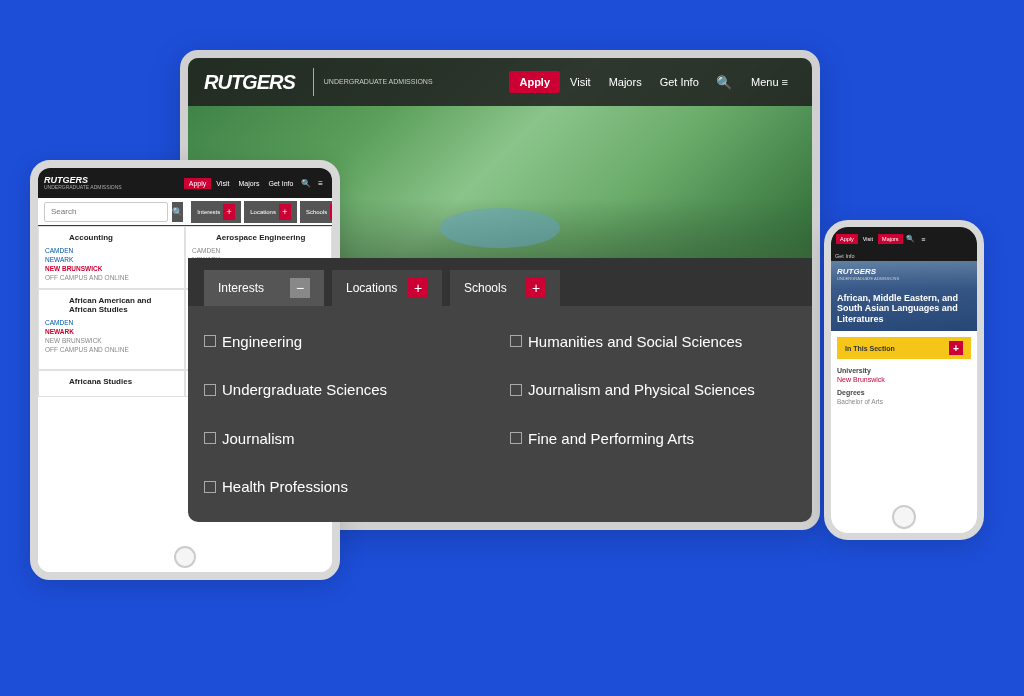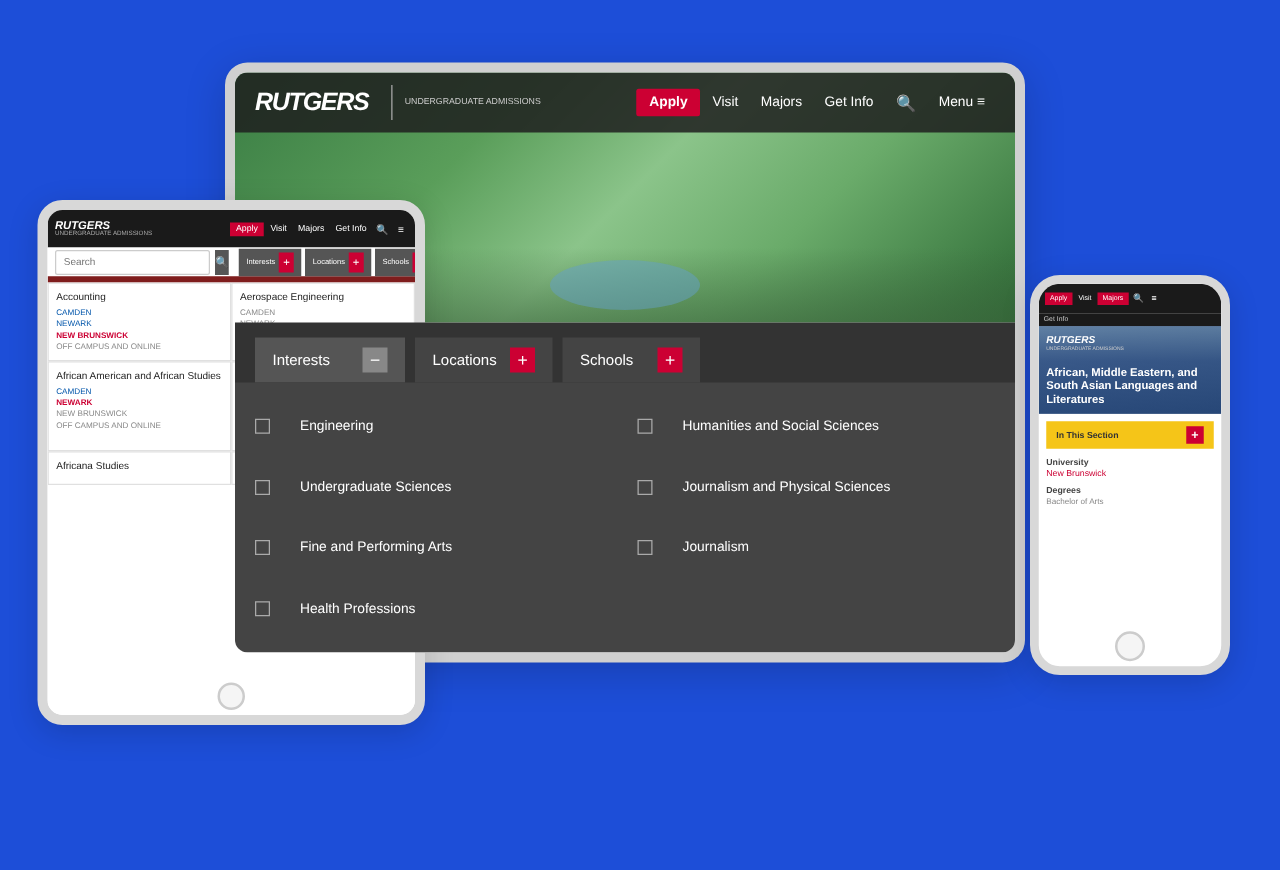--- a/index.html
+++ b/index.html
@@ -222,23 +222,23 @@
       display: grid;
       grid-template-columns: 1fr 1fr;
       gap: 10px 20px;
       z-index: 5;
       overflow: hidden;
     }
 
     .checkbox-item {
       display: flex;
       align-items: center;
-      gap: 24px;
-      color: #fff;
-      font-size: 11px;
+      gap: 6px;
+      color: #fff;
+      font-size: 15px;
     }
 
     .cb-box {
       width: 12px; height: 12px;
       border: 1px solid #aaa;
       background: transparent;
       flex-shrink: 0;
     }
 
     
@@ -316,21 +316,21 @@
       cursor: pointer;
     }
 
     
     .tablet-search {
       height: 28px;
       background: #fff;
       display: flex;
       align-items: center;
       padding: 0 6px;
-      border-bottom: 5px solid #7f1d1d;
+      border-bottom: 1px solid #7f1d1d;
       gap: 4px;
     }
 
     .search-box {
       flex: 1;
       height: 20px;
       border: 1px solid #ccc;
       border-radius: 2px;
       padding: 0 6px;
       font-size: 8px;
@@ -390,23 +390,24 @@
     }
 
     .major-cell {
       border: 1px solid #e0e0e0;
       padding: 6px;
       background: #fff;
     }
 
     .major-name {
       font-size: 8px;
-      font-weight: normal;
+      font-weight: bold;
       color: #222;
       margin-bottom: 4px;
+      margin-left: 24px;
     }
 
     .location-item {
       font-size: 6.5px;
       padding: 1px 0;
       cursor: pointer;
     }
 
     .loc-blue { color: #0055aa; }
     .loc-bold-blue { color: #0055aa; font-weight: bold; font-size: 6.5px; }
@@ -661,25 +662,25 @@
         <div class="checkbox-item">
           <div class="cb-box"></div>
           <span>Undergraduate Sciences</span>
         </div>
         <div class="checkbox-item">
           <div class="cb-box"></div>
           <span>Journalism and Physical Sciences</span>
         </div>
         <div class="checkbox-item">
           <div class="cb-box"></div>
-          <span>Fine and Performing Arts</span>
+          <span>Journalism</span>
         </div>
         <div class="checkbox-item">
           <div class="cb-box"></div>
-          <span>Journalism</span>
+          <span>Fine and Performing Arts</span>
         </div>
         <div class="checkbox-item">
           <div class="cb-box"></div>
           <span>Health Professions</span>
         </div>
       </div>
 
     </div>
   </div>
 

